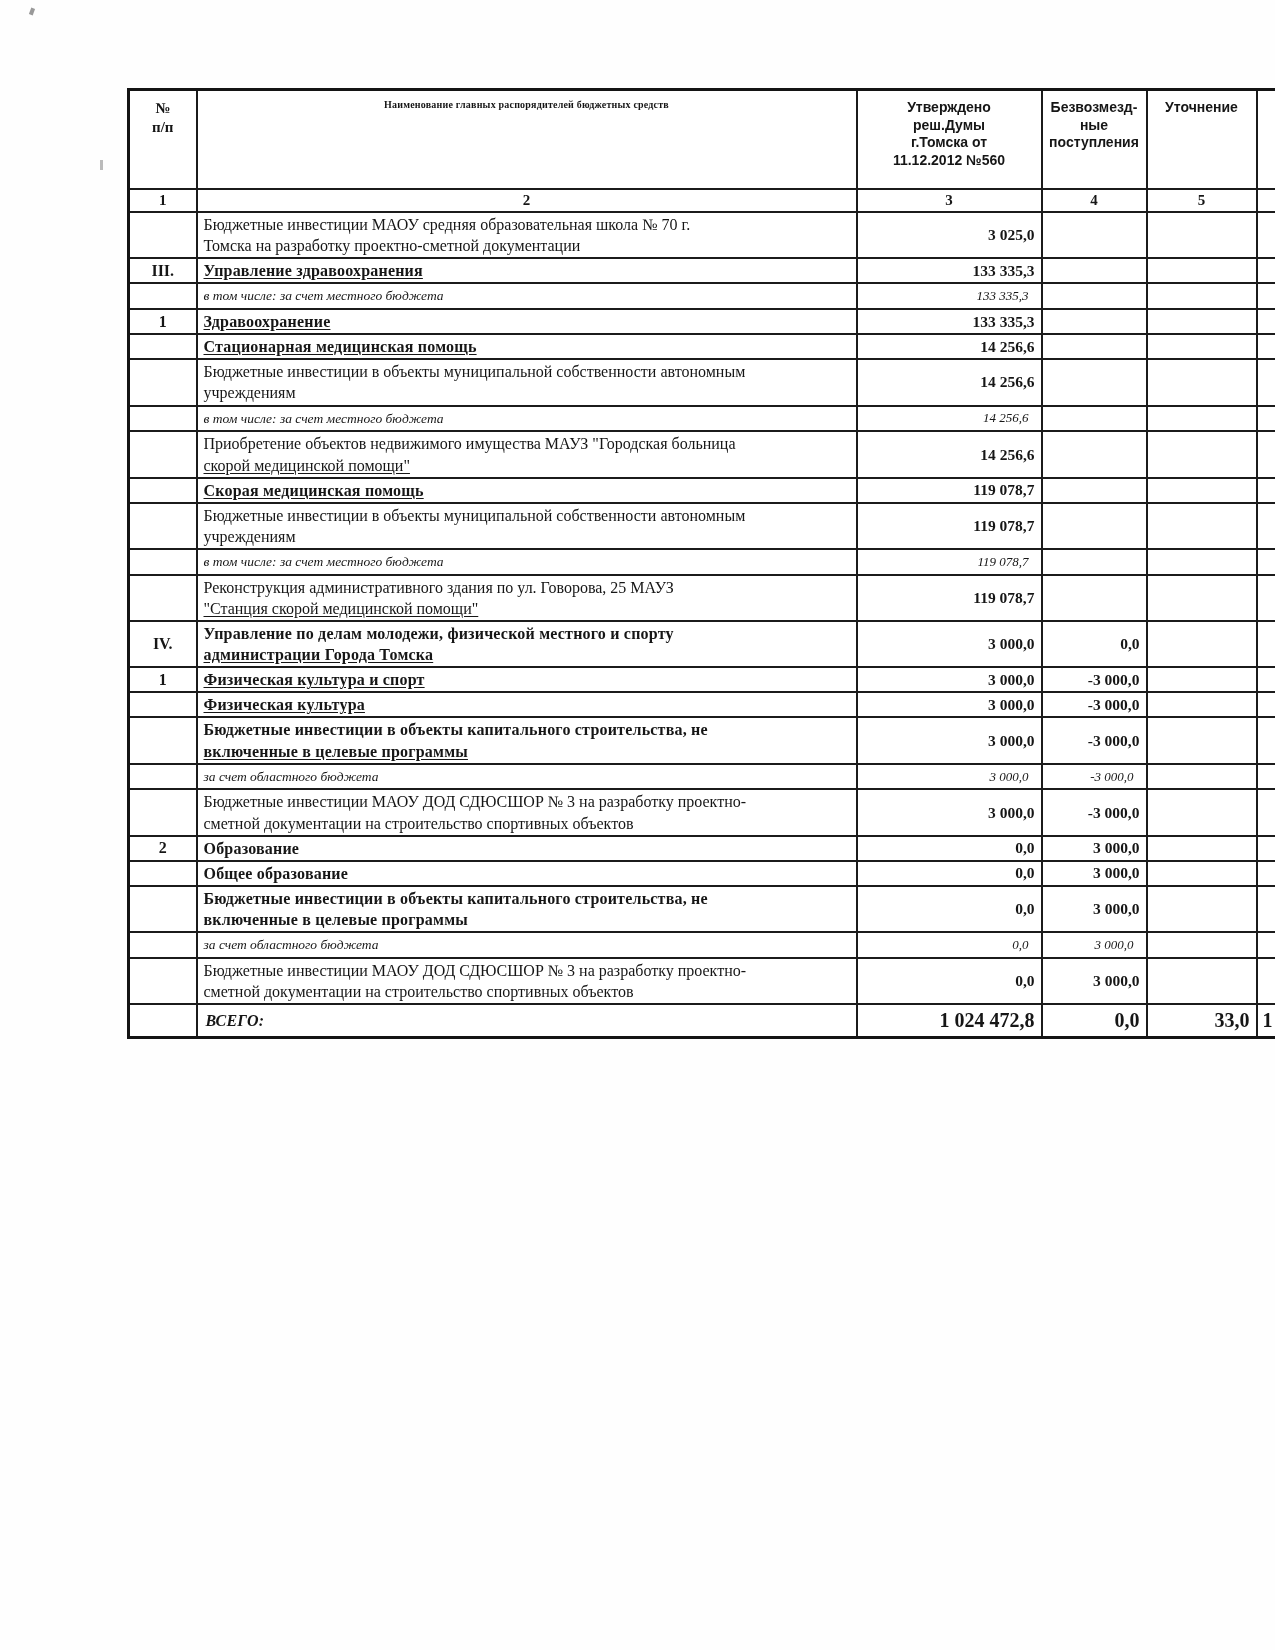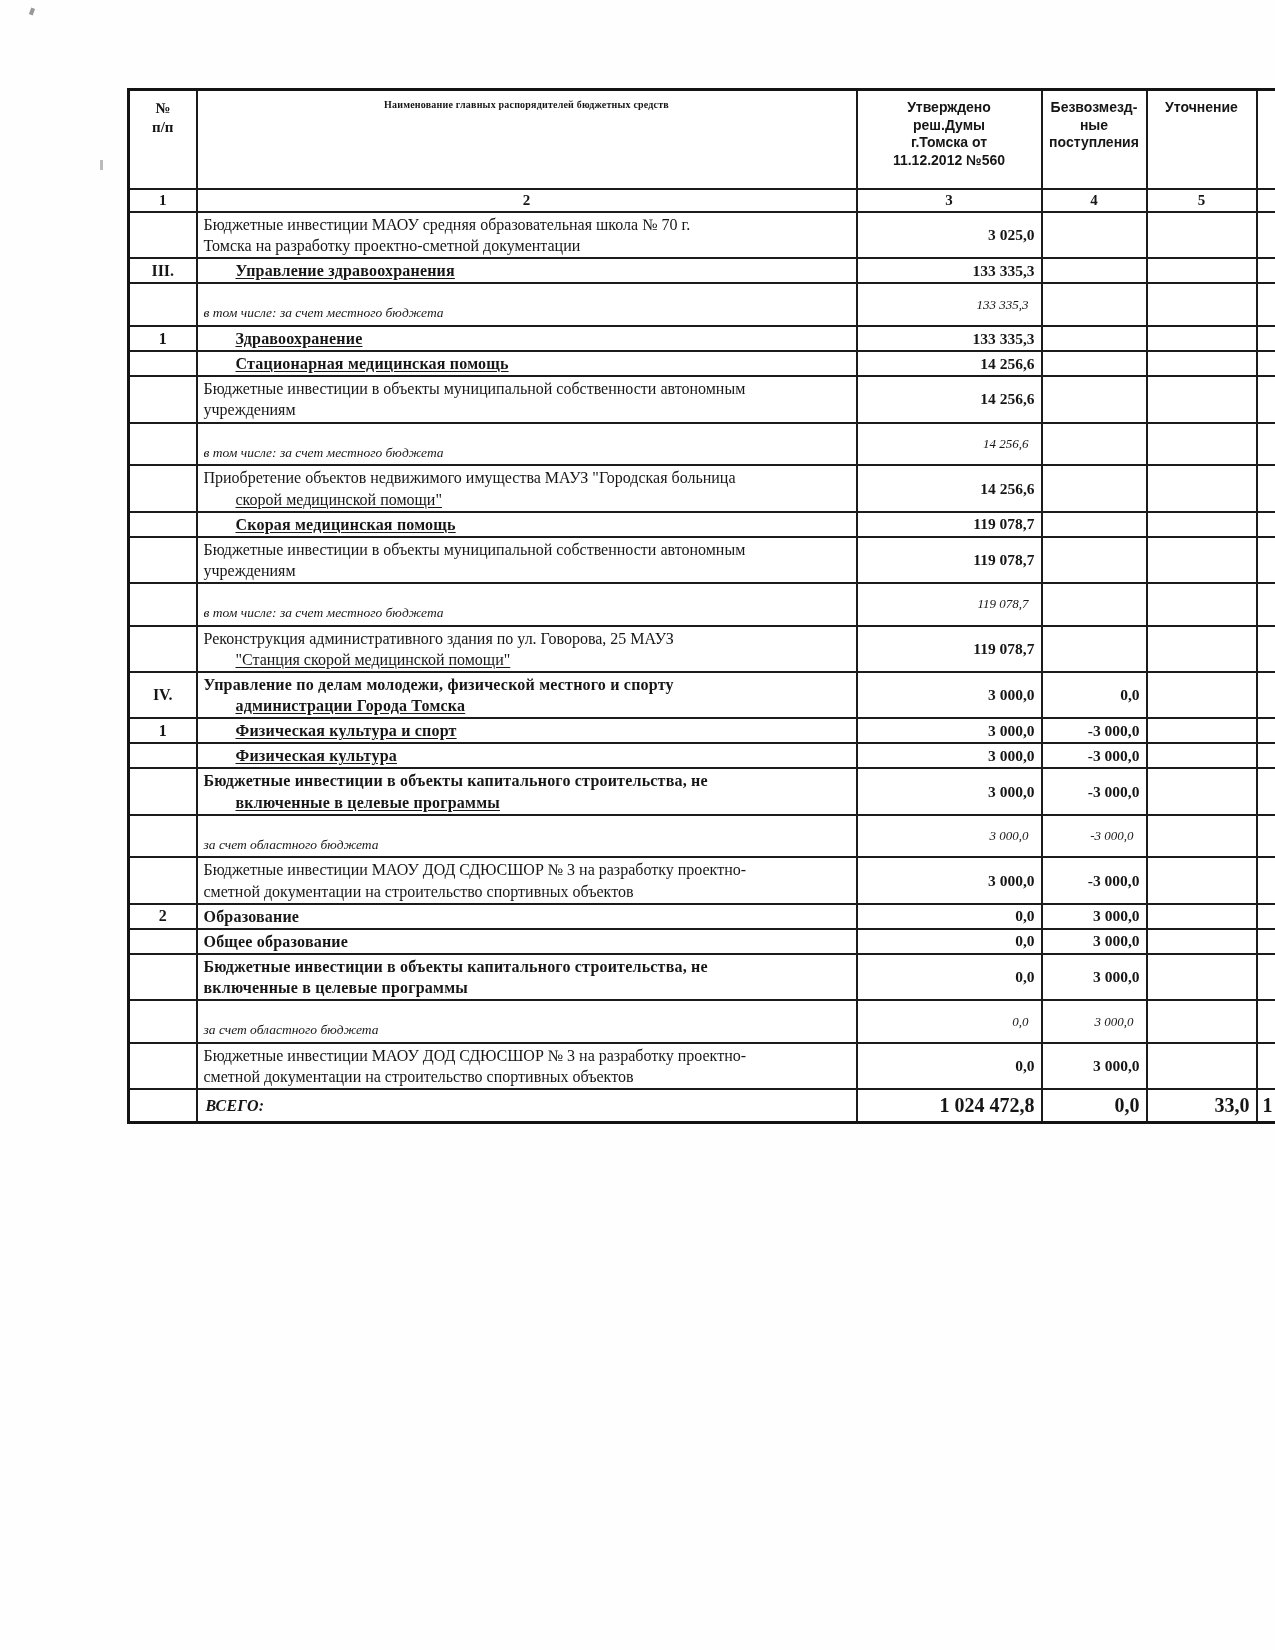--- a/index.html
+++ b/index.html
@@ -83,26 +83,25 @@
   td.c-name{
     font-size:16px;
     line-height:1.32;
     padding:2px 6px 1px 8px;
   }
   td.c-name.b{font-weight:bold;letter-spacing:.2px;}
   td.c-name.i{
     font-style:italic;
     font-size:13.5px;
     font-weight:normal;
-    padding-top:20px;padding-bottom:3px;
+    padding-top:3px;padding-bottom:3px;
   }
   td.c-name div.u{
     text-decoration:underline;
     text-underline-offset:2px;
-    margin-left:32px;
   }
   td.c-val{
     text-align:right;
     font-weight:bold;
     font-size:15.5px;
     padding:1px 7px 1px 2px;
     white-space:nowrap;
   }
   td.c-val.i{
     font-weight:normal;

